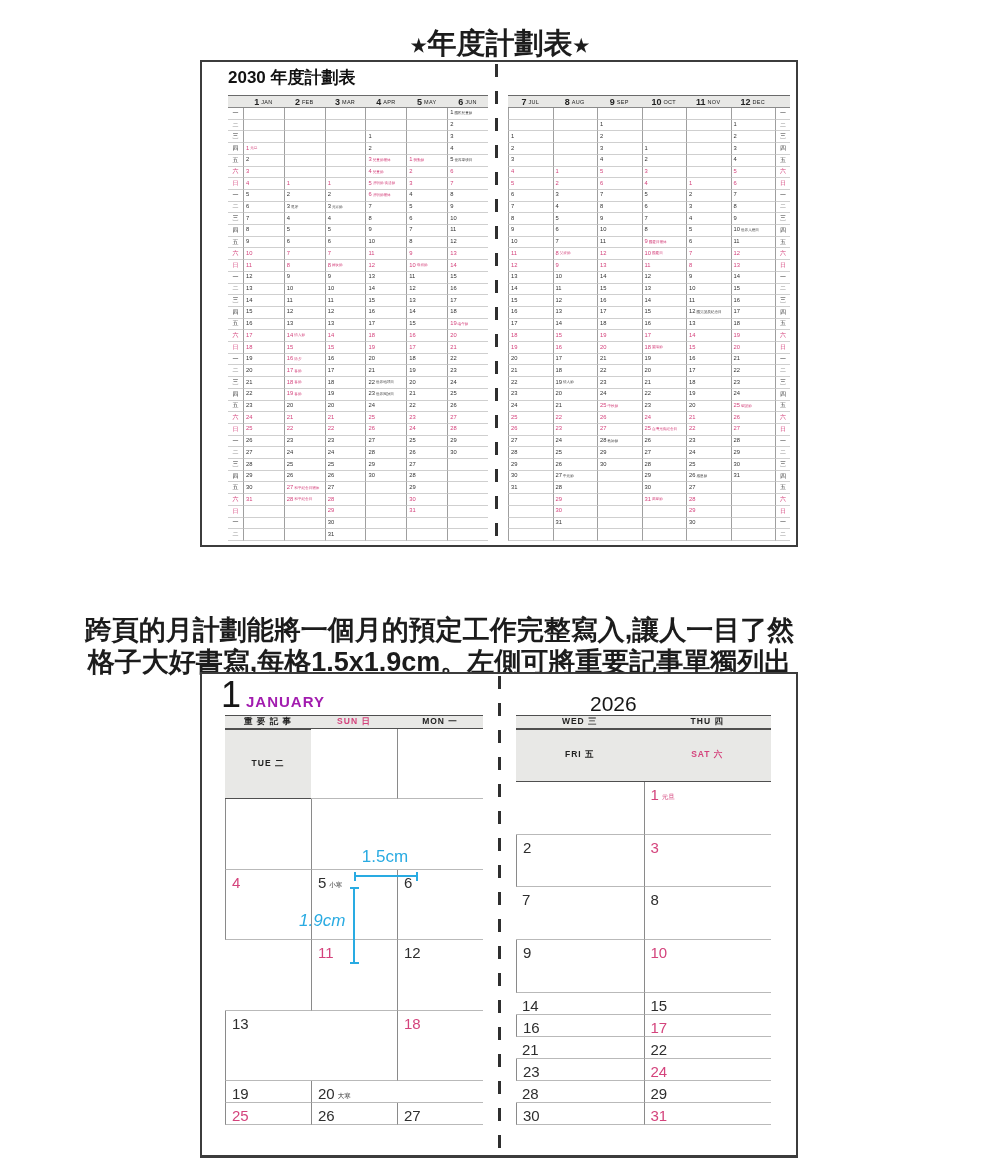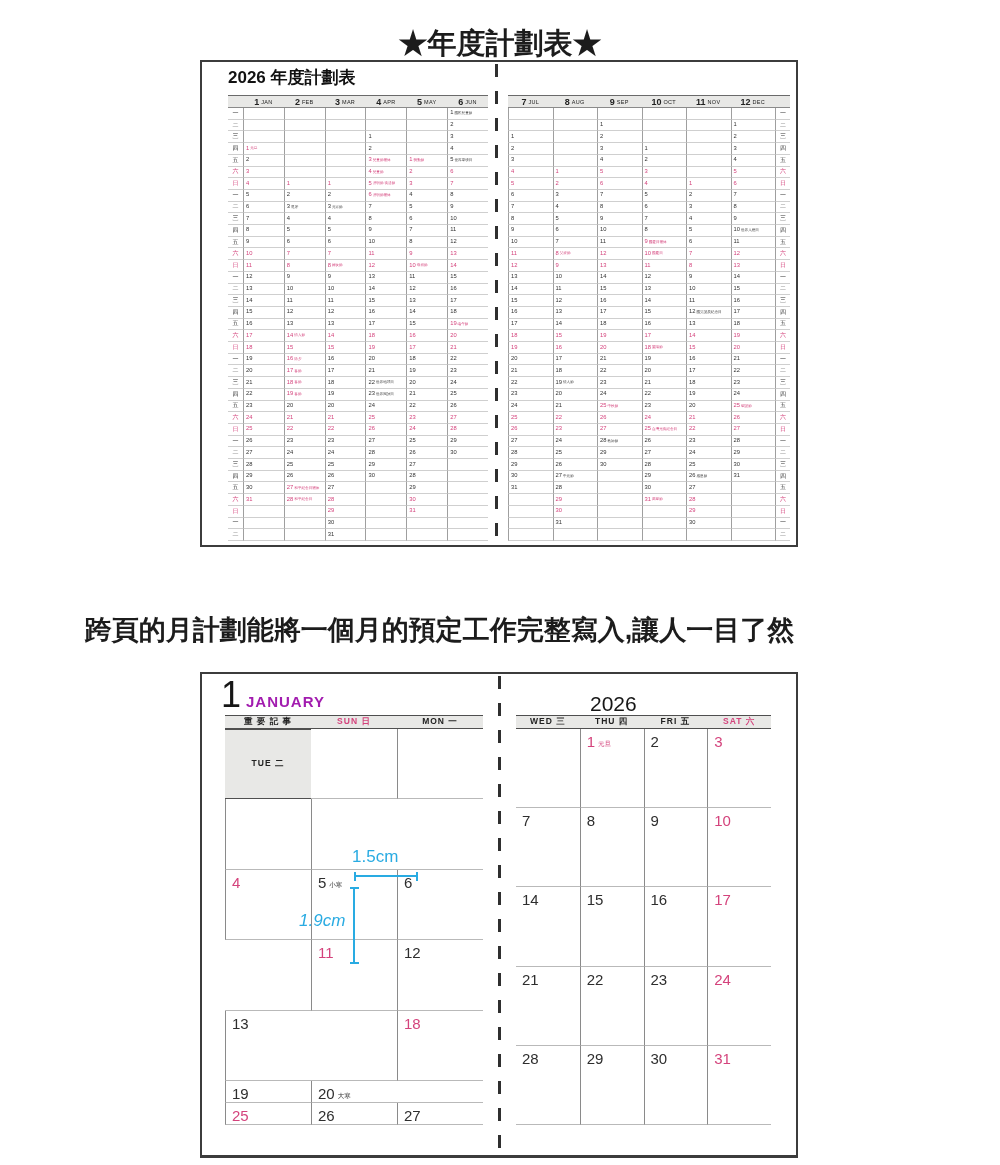--- a/index.html
+++ b/index.html
@@ -2,21 +2,21 @@
 <html><head>
 <meta charset="utf-8">
 <style>
   *{box-sizing:border-box;margin:0;padding:0;}
   html,body{background:#ffffff;}
   .canvas{position:relative;width:1000px;height:1165px;background:#fff;overflow:hidden;
           font-family:"Liberation Sans",sans-serif;color:#1f1f1f;}
 
   
   .big-title{position:absolute;left:0;width:1000px;text-align:center;font-weight:600;color:#1c1c1c;}
-  #title-yearly{top:24px;font-size:29px;}
+  #title-yearly{top:24px;font-size:29px;font-family:Liberation Mono, monospace;}
   #title-monthly{top:580px;font-size:26px;}
   .desc-line{position:absolute;left:0;width:879px;text-align:center;font-size:27px;font-weight:600;color:#1c1c1c;}
   #desc-1{top:612px;}
   #desc-2{top:644px;}
 
   
   .spread-box{position:absolute;left:200px;width:598px;background:#fff;border:2px solid #3c3c3c;}
   #yearly-box{top:60px;height:487px;}
   #monthly-box{top:672px;height:486px;border-bottom-width:3px;}
 
@@ -42,49 +42,49 @@
   .pink{color:#d4437c !important;}
 
   
   #m-title{position:absolute;left:221px;top:680px;display:flex;align-items:flex-end;gap:5px;}
   #m-num{font-size:36px;font-weight:500;line-height:.85;color:#161616;}
   #m-name{font-size:15px;font-weight:600;letter-spacing:1px;color:#a21caf;padding-bottom:1px;}
   #m-year{position:absolute;left:590px;top:692px;width:186px;font-size:21px;font-weight:normal;color:#161616;}
 
   .m-grid{position:absolute;display:grid;top:715px;grid-template-rows:14px repeat(5,1fr);height:410px;}
   #mg-left{left:225px;width:258px;grid-template-columns:repeat(3,1fr);}
-  #mg-right{left:516px;width:255px;grid-template-columns:repeat(4,1fr);}
+  #mg-right{left:516px;width:255px;grid-template-columns:repeat(2,1fr);}
   .m-head{background:#e8e8e6;border-top:1.5px solid #4f4f4f;border-bottom:1.5px solid #4f4f4f;
           display:flex;align-items:center;justify-content:center;font-size:8.5px;font-weight:bold;
           letter-spacing:1px;color:#222;overflow:hidden;white-space:nowrap;}
   .m-cell{border-bottom:1px solid #b9b9b9;border-left:1px solid #8a8a8a;display:flex;align-items:flex-start;
           gap:3px;padding:4px 0 0 6px;font-size:15px;color:#2e2e2e;overflow:hidden;}
   #mg-left .m-cell:nth-child(4n+1){border-left:none;} 
   #mg-right .m-cell:nth-child(4n+1){border-left:none;} 
   .m-note{font-size:6.5px;padding-top:7px;white-space:nowrap;}
 
   
   .dim-label{position:absolute;color:#29abe2;font-size:17px;font-weight:400;}
-  #dim-w-label{left:352px;top:847px;width:66px;text-align:left;}
+  #dim-w-label{left:352px;top:847px;width:66px;text-align:center;}
   #dim-h-label{left:299px;top:911px;font-style:italic;}
   .bracket{position:absolute;}
   #width-bracket{left:354px;top:872px;width:64px;height:9px;border-left:2px solid #29abe2;border-right:2px solid #29abe2;}
   #width-bracket::before{content:'';position:absolute;left:0;right:0;top:3px;border-top:2px solid #29abe2;}
   #height-bracket{left:350px;top:887px;width:9px;height:77px;border-top:2px solid #29abe2;border-bottom:2px solid #29abe2;}
   #height-bracket::before{content:'';position:absolute;top:0;bottom:0;left:3px;border-left:2px solid #29abe2;}
 </style>
 </head>
 <body>
 
 <div class="canvas">
 
   <div class="big-title" id="title-yearly">★年度計劃表★</div>
 
   <div class="spread-box" id="yearly-box"></div>
-  <div id="yearly-title">2026 年度計劃表</div>
+  <div id="yearly-title">2030 年度計劃表</div>
   <div class="y-grid" id="yg-left">
       <div class="y-head"></div>
       <div class="y-head">
         <span class="n">1</span>
         <span class="a">JAN</span>
       </div>
       <div class="y-head">
         <span class="n">2</span>
         <span class="a">FEB</span>
       </div>
@@ -1412,20 +1412,21 @@
       <div class="y-cell"></div>
       <div class="y-cell"></div>
       <div class="y-cell"></div>
       <div class="y-cell"></div>
       <div class="y-cell"></div>
       <div class="y-cell y-wd">二</div>
     </div>
   <div class="gutter" id="gutter-yearly"></div>
 
   <div class="desc-line" id="desc-1">跨頁的月計劃能將一個月的預定工作完整寫入,讓人一目了然</div>
+  <div class="desc-line" id="desc-2">格子大好書寫,每格1.5x1.9cm。左側可將重要記事單獨列出</div>
 
   <div class="spread-box" id="monthly-box"></div>
   <div id="m-title">
     <span id="m-num">1</span>
     <span id="m-name">JANUARY</span>
   </div>
   <div id="m-year">2026</div>
   <div class="m-grid" id="mg-left">
       <div class="m-head">重 要 記 事</div>
       <div class="m-head pink">SUN 日</div>

